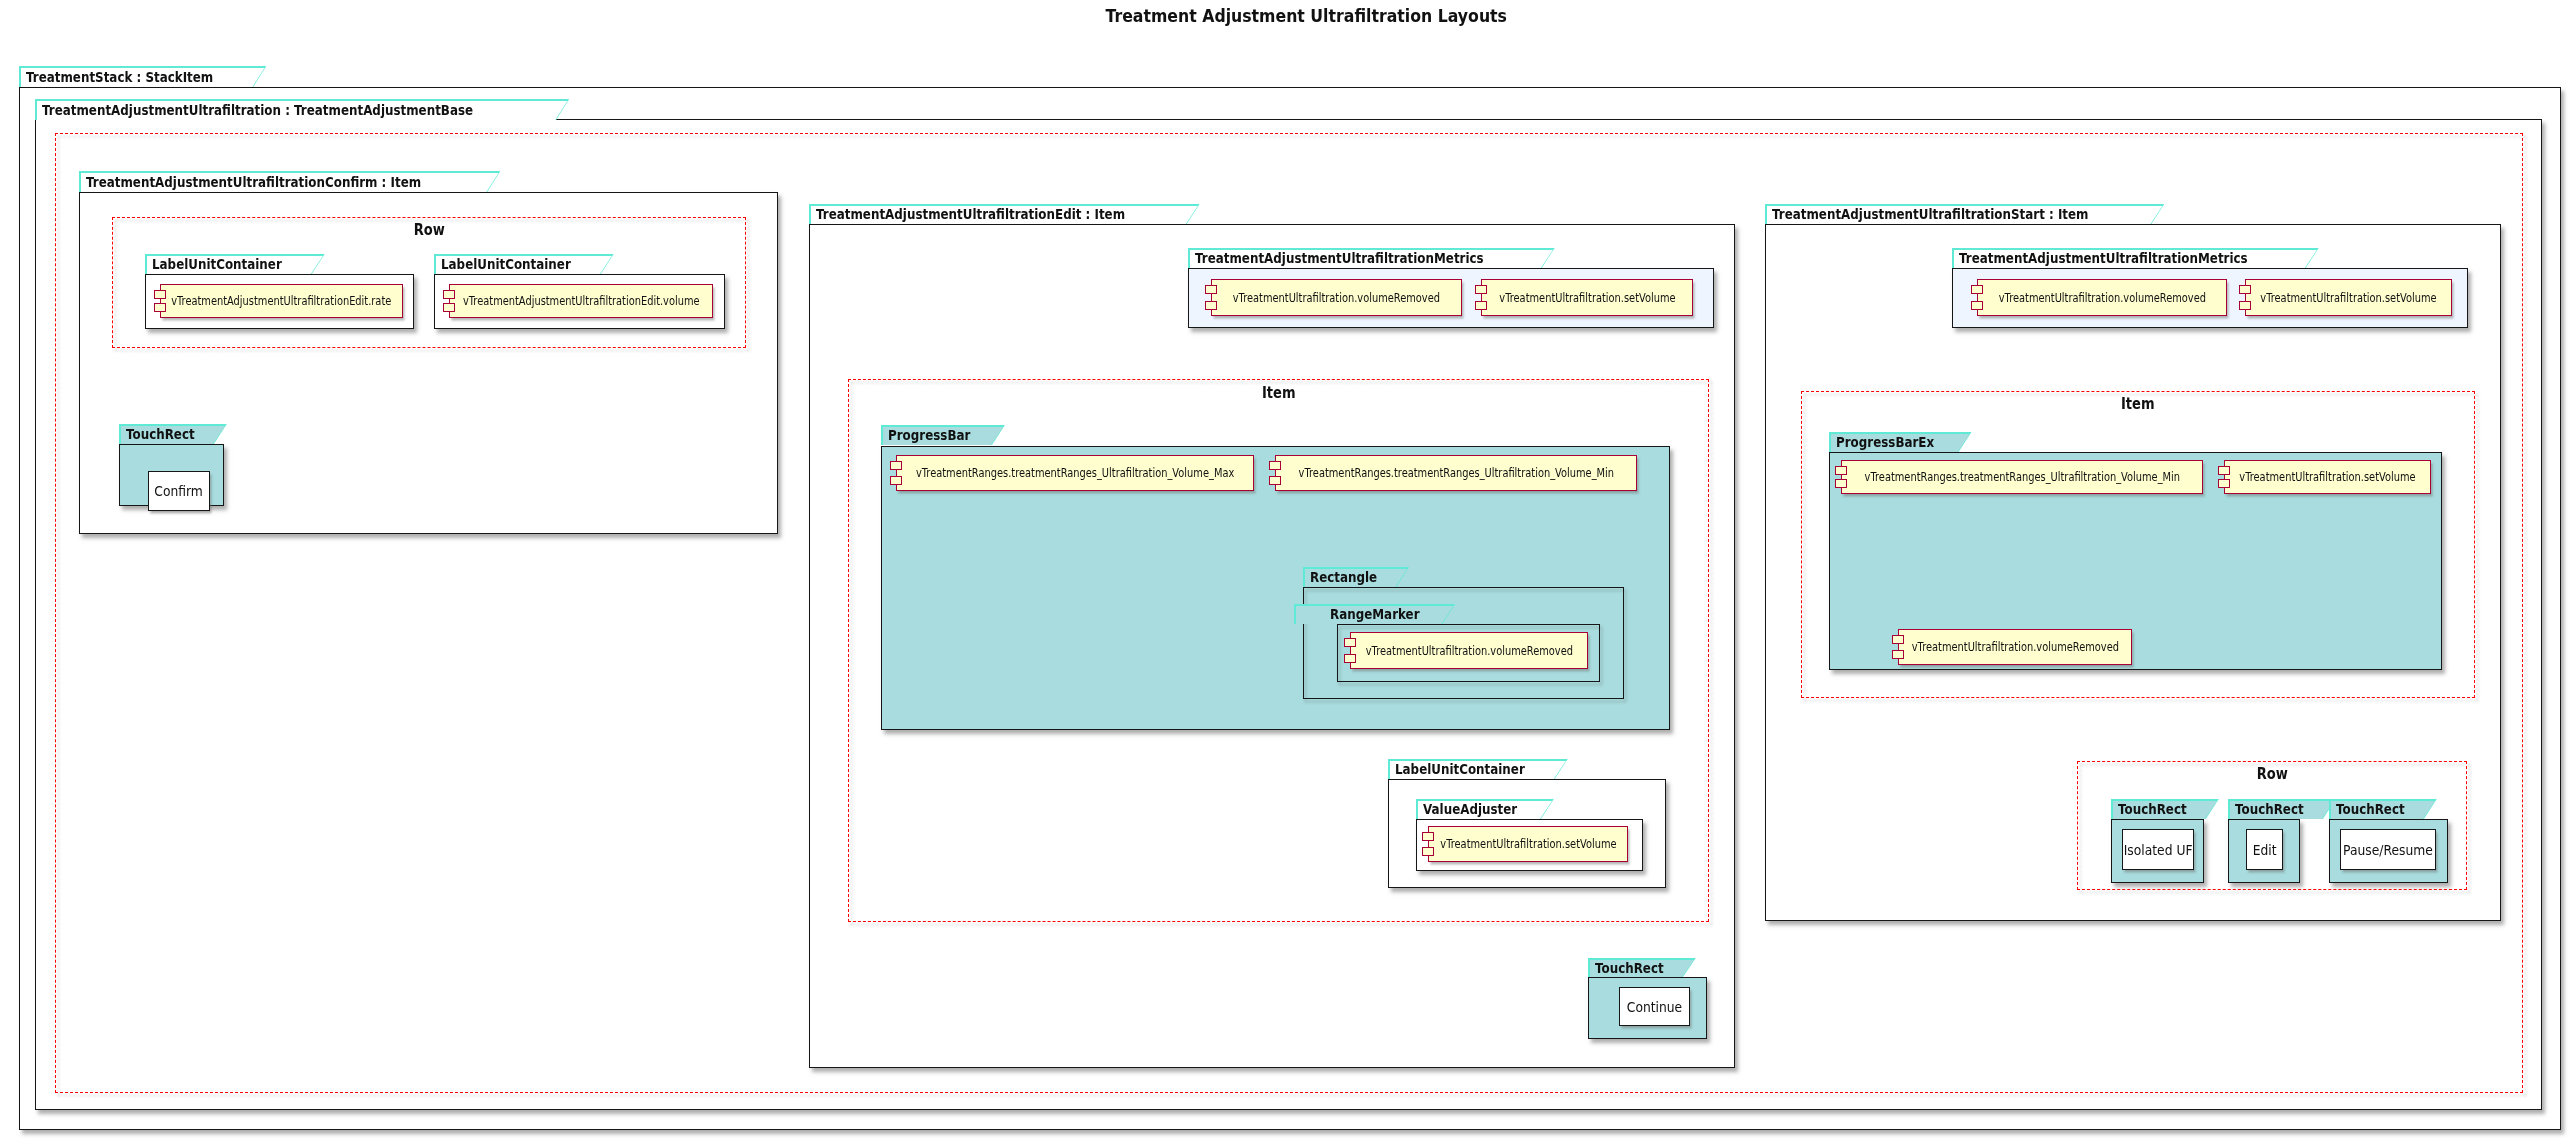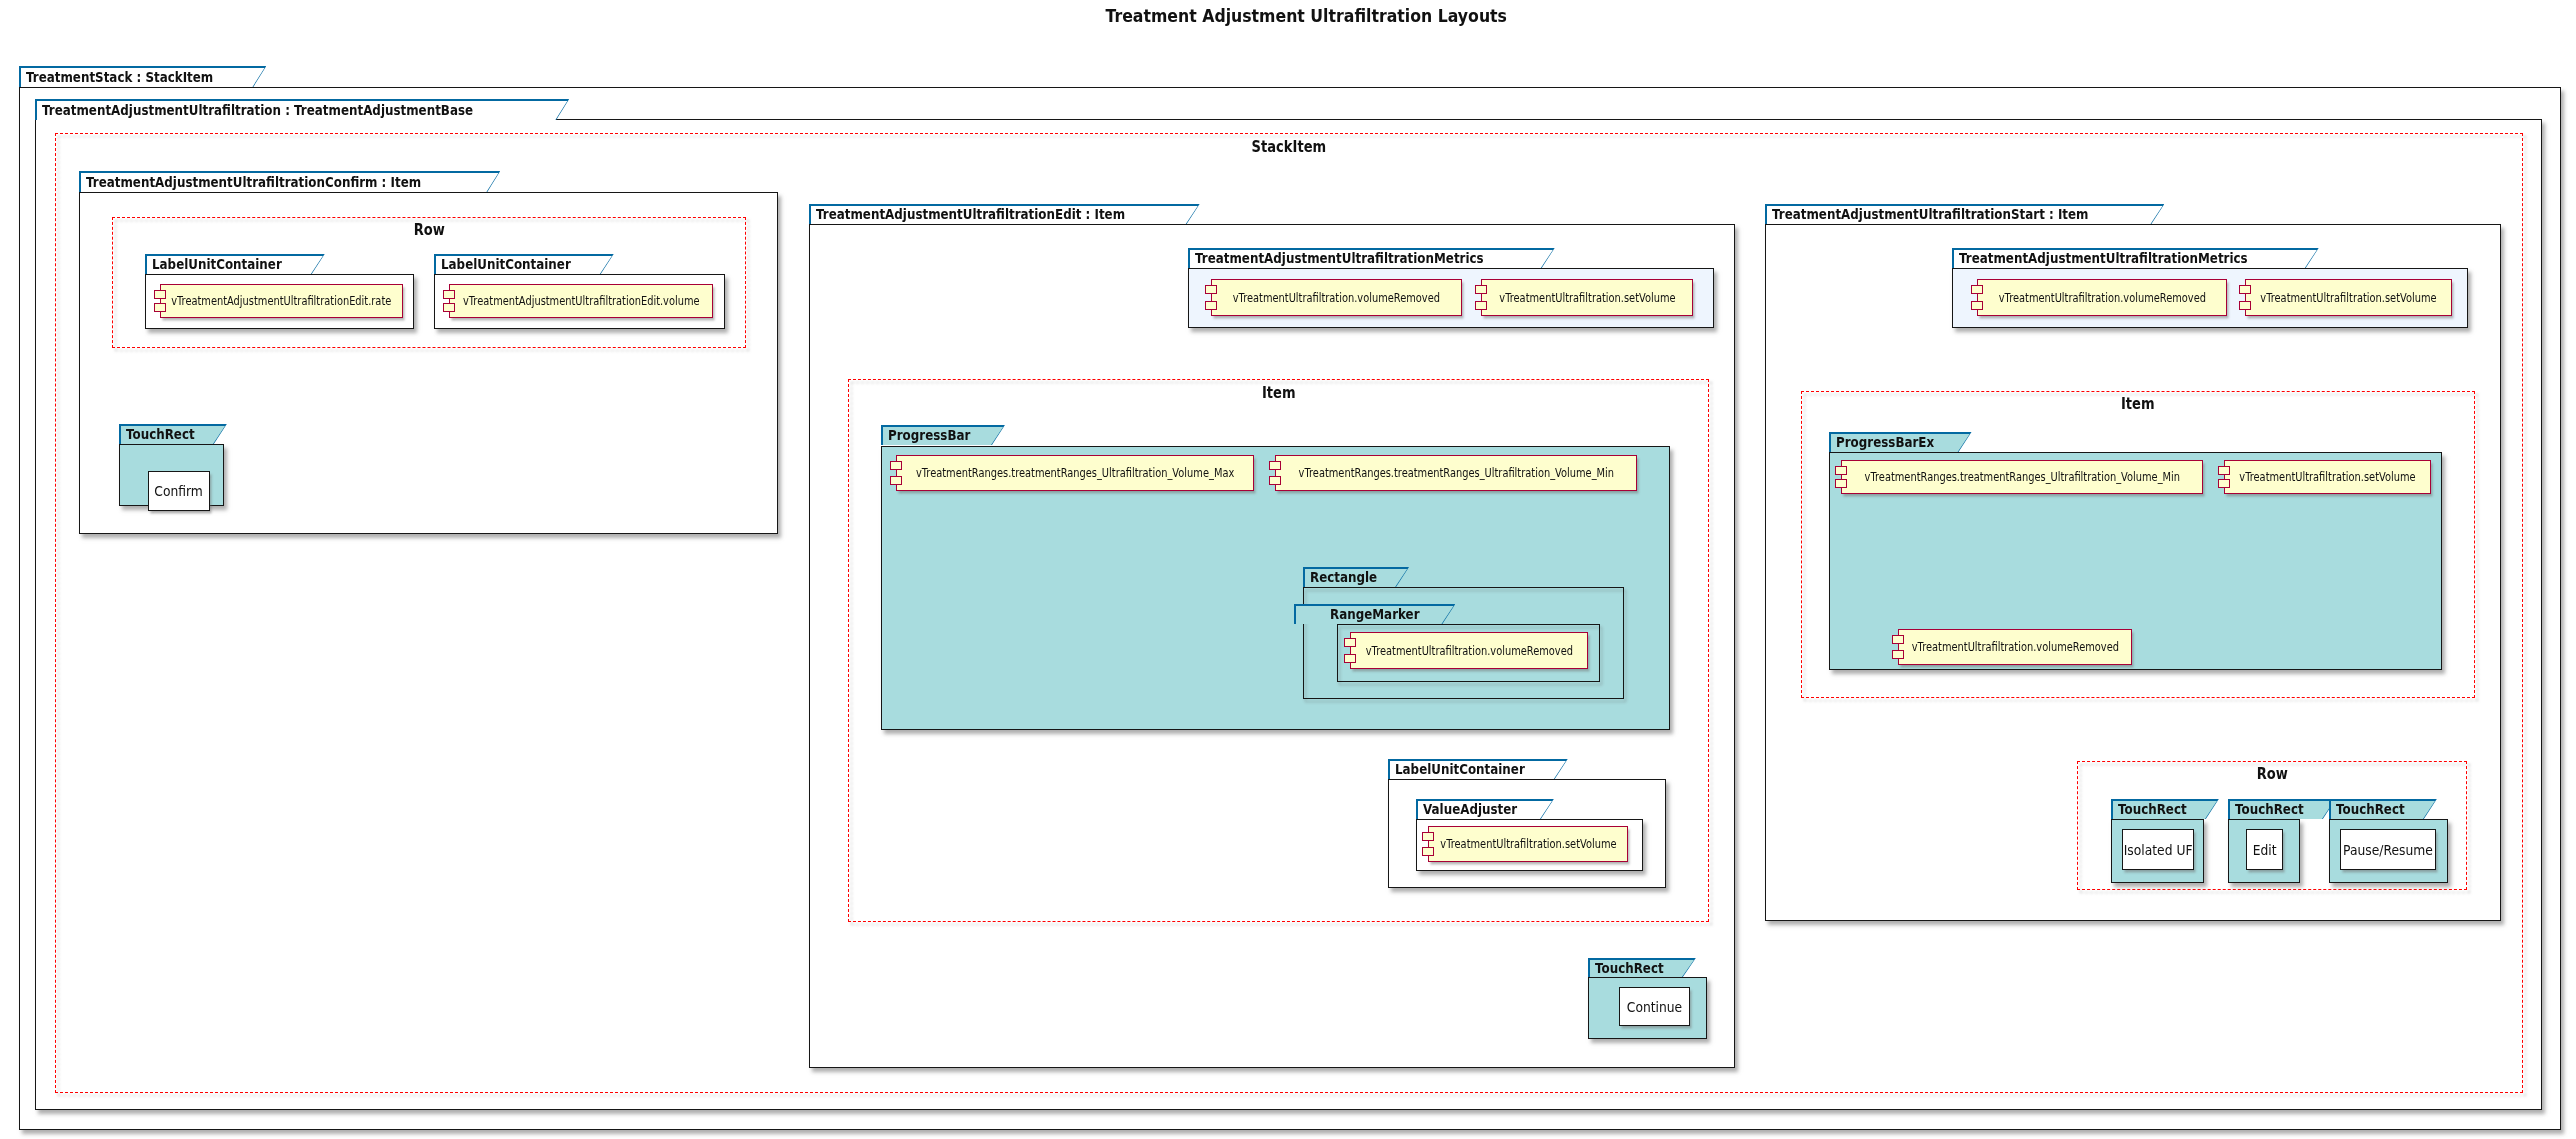--- a/index.html
+++ b/index.html
@@ -14,21 +14,21 @@
            font-size:18.5px; font-weight:bold;padding-left:36px; }
 
   
   .fbody { position:absolute; border:1.5px solid #161616; background:#fff;
            box-shadow:3.1px 3.9px 3.9px rgba(110,110,110,.55); box-sizing:border-box; }
   .fbody.teal  { background:var(--teal,#A8DCDE); }
   .fbody.pale  { background:var(--metrics_bg,#EEF5FE); }
   .fbody.clear { background:transparent; box-shadow:none; filter:drop-shadow(2.3px 3.1px 1.5px rgba(90,90,90,.45)); }
 
   
-  .tab { position:absolute; height:21px; background:#0369a1; box-sizing:border-box;
+  .tab { position:absolute; height:21px; background:#5eead4; box-sizing:border-box;
          clip-path:polygon(0 0,100% 0,calc(100% - 13px) 100%,0 100%);
          display:inline-flex; align-items:center; padding:0 20px 0 7px; }
   .tab::before { content:''; position:absolute; left:1.5px; top:1.5px; right:1.5px; bottom:0;
          background:var(--tabfill,#fff);
          clip-path:polygon(0 0,100% 0,calc(100% - 12.3px) 100%,0 100%); }
   .tab.teal { --tabfill:var(--teal,#A8DCDE); }
   .tab > span { position:relative; z-index:1; font-size:14px; font-weight:bold;
          transform:scaleX(.85); transform-origin:left center; white-space:nowrap; }
 
   
@@ -65,21 +65,20 @@
   <div class="tab" style="left:19px;top:66px;">
       <span>TreatmentStack : StackItem</span>
     </div>
 
   <div class="fbody" style="left:35px;top:119px;width:2507px;height:991px;"></div>
   <div class="tab" style="left:35px;top:99px;">
       <span>TreatmentAdjustmentUltrafiltration : TreatmentAdjustmentBase</span>
     </div>
 
   <div class="dash" style="left:55px;top:133px;width:2468px;height:960px;"></div>
-  <div class="dash-label" style="left:55px;top:138px;width:2468px;"><span class="txt">StackItem</span></div>
 
   <div class="fbody" style="left:79px;top:192px;width:699px;height:342px;"></div>
   <div class="tab" style="left:79px;top:171px;">
       <span>TreatmentAdjustmentUltrafiltrationConfirm : Item</span>
     </div>
 
   <div class="dash" style="left:112px;top:217px;width:634px;height:131px;"></div>
   <div class="dash-label" style="left:112px;top:221px;width:634px;"><span class="txt">Row</span></div>
 
   <div class="fbody" style="left:145px;top:274px;width:269px;height:55px;"></div>

